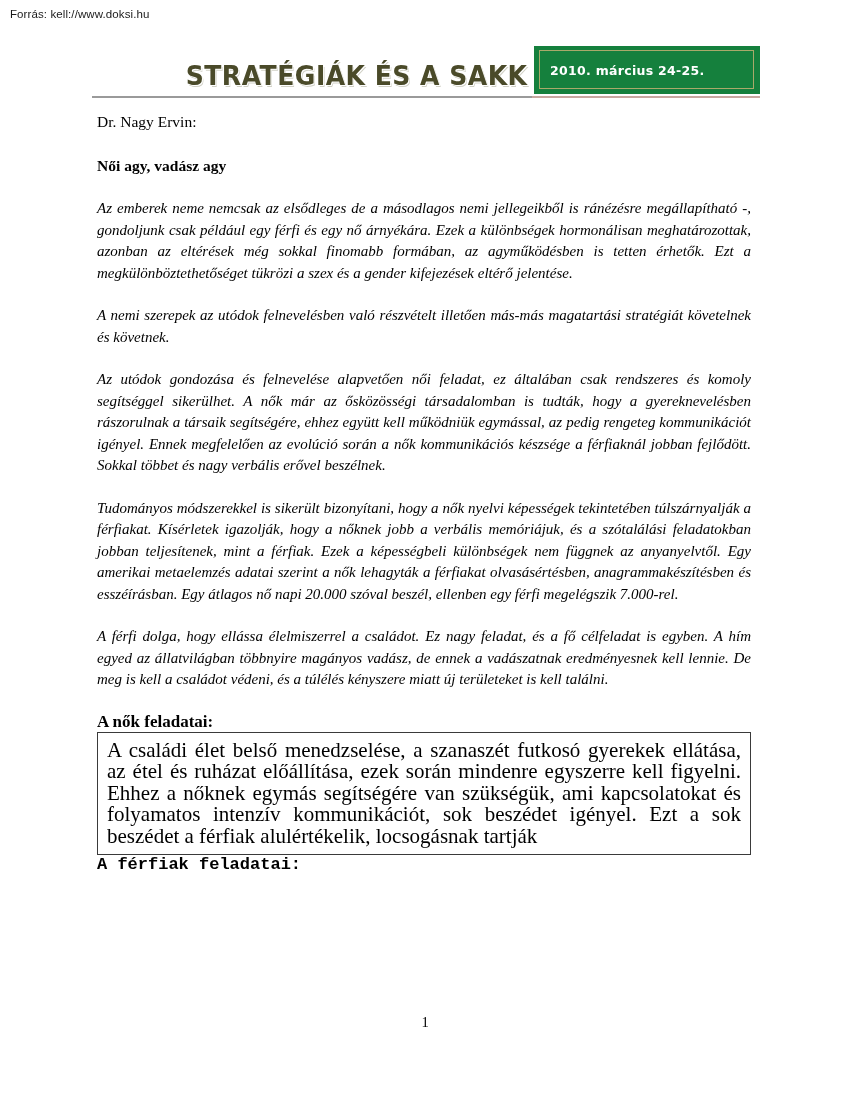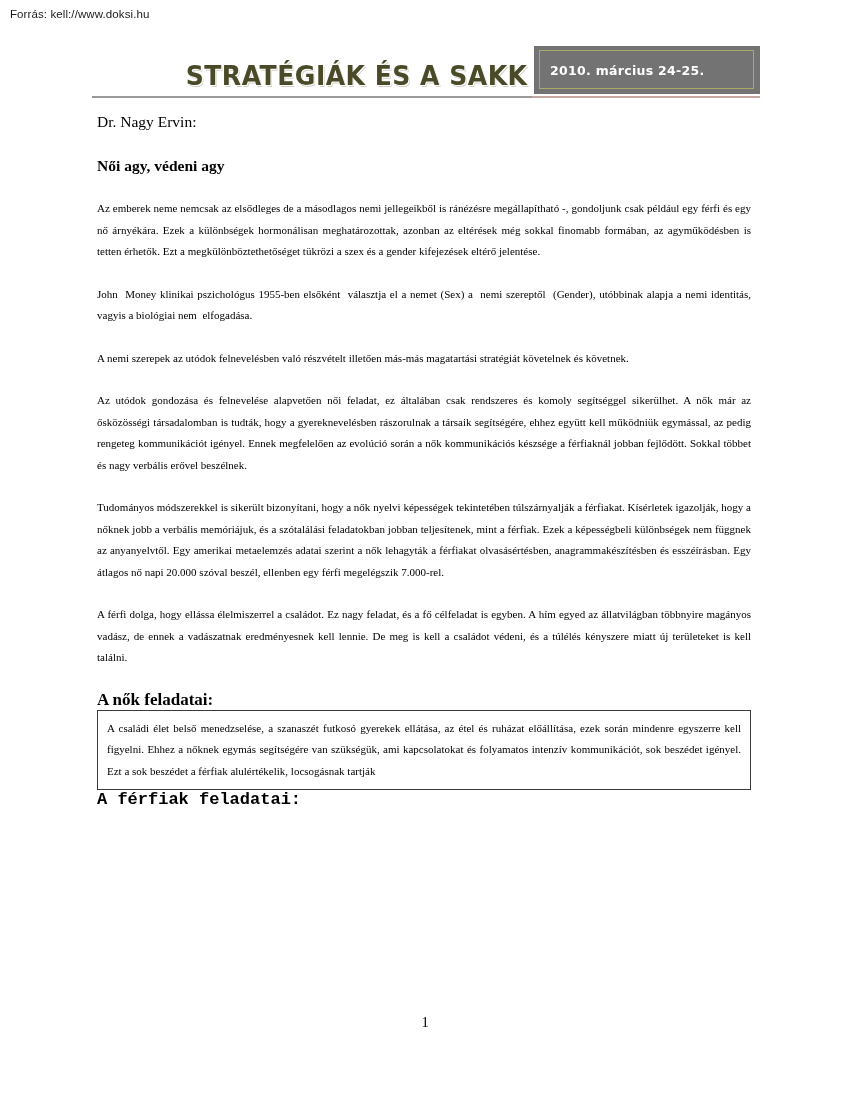--- a/index.html
+++ b/index.html
@@ -57,21 +57,21 @@
     transform: scaleX(0.93);
     transform-origin: right bottom;
     text-shadow: 1px 1px 0 #ffffff, 1.6px 1.6px 0 rgba(120,120,90,0.35);
   }
   .banner-datebox {
     position: absolute;
     right: 0;
     top: 0;
     width: 226px;
     height: 48px;
-    background: #737373;
+    background: #15803d;
     box-sizing: border-box;
   }
   .banner-datebox .inner-frame {
     position: absolute;
     left: 5px;
     top: 4px;
     right: 6px;
     bottom: 5px;
     border: 1px solid #a9a96a;
     box-sizing: border-box;
@@ -117,25 +117,26 @@
     line-height: 20px;
     margin: 0 0 24px 0;
   }
   h2.doc-subtitle {
     font-size: 15.5px;
     font-weight: bold;
     line-height: 20px;
     margin: 0 0 22px 0;
   }
   p.para {
-    font-size: 11px;
+    font-size: 15px;
     line-height: 21.5px;
     text-align: justify;
     margin: 6px 0 21px 0;
     white-space: pre-wrap;
+    font-style: italic;
   }
   h3.section-heading {
     font-size: 17px;
     font-weight: bold;
     line-height: 20px;
     margin: 0;
   }
   .heading-women {
     margin-top: 33px;
     margin-bottom: 20px;
@@ -145,21 +146,21 @@
     margin-bottom: 0;
     font-family: Liberation Mono, monospace;
   }
   .callout-box {
     border: 1px solid #3a3a3a;
     padding: 7px 9px 7px 9px;
     box-sizing: border-box;
     width: 654px;
   }
   .callout-box p {
-    font-size: 11px;
+    font-size: 21px;
     line-height: 21.5px;
     text-align: justify;
     margin: 0;
   }
 
   
   .page-number {
     position: absolute;
     left: 0;
     right: 0;
@@ -183,24 +184,23 @@
       <div class="banner-date-text">2010. március 24-25.</div>
     </div>
   </div>
   <div class="banner-rule"></div>
   <div class="banner-rule-under"></div>
 
   <div class="content">
 
     <div class="byline">Dr. Nagy Ervin:</div>
 
-    <h2 class="doc-subtitle">Női agy, védeni agy</h2>
+    <h2 class="doc-subtitle">Női agy, vadász agy</h2>
 
     <p class="para">Az emberek neme nemcsak az elsődleges de a másodlagos nemi jellegeikből is ránézésre megállapítható -, gondoljunk csak például egy férfi és egy nő árnyékára. Ezek a különbségek hormonálisan meghatározottak, azonban az eltérések még sokkal finomabb formában, az agyműködésben is tetten érhetők. Ezt a megkülönböztethetőséget tükrözi a szex és a gender kifejezések eltérő jelentése.</p>
-    <p class="para">John  Money klinikai pszichológus 1955-ben elsőként  választja el a nemet (Sex) a  nemi szereptől  (Gender), utóbbinak alapja a nemi identitás, vagyis a biológiai nem  elfogadása.</p>
     <p class="para">A nemi szerepek az utódok felnevelésben való részvételt illetően más-más magatartási stratégiát követelnek és követnek.</p>
     <p class="para">Az utódok gondozása és felnevelése alapvetően női feladat, ez általában csak rendszeres és komoly segítséggel sikerülhet. A nők már az ősközösségi társadalomban is tudták, hogy a gyereknevelésben rászorulnak a társaik segítségére, ehhez együtt kell működniük egymással, az pedig rengeteg kommunikációt igényel. Ennek megfelelően az evolúció során a nők kommunikációs készsége a férfiaknál jobban fejlődött. Sokkal többet és nagy verbális erővel beszélnek.</p>
     <p class="para">Tudományos módszerekkel is sikerült bizonyítani, hogy a nők nyelvi képességek tekintetében túlszárnyalják a férfiakat. Kísérletek igazolják, hogy a nőknek jobb a verbális memóriájuk, és a szótalálási feladatokban jobban teljesítenek, mint a férfiak. Ezek a képességbeli különbségek nem függnek az anyanyelvtől. Egy amerikai metaelemzés adatai szerint a nők lehagyták a férfiakat olvasásértésben, anagrammakészítésben és esszéírásban. Egy átlagos nő napi 20.000 szóval beszél, ellenben egy férfi megelégszik 7.000-rel.</p>
     <p class="para">A férfi dolga, hogy ellássa élelmiszerrel a családot. Ez nagy feladat, és a fő célfeladat is egyben. A hím egyed az állatvilágban többnyire magányos vadász, de ennek a vadászatnak eredményesnek kell lennie. De meg is kell a családot védeni, és a túlélés kényszere miatt új területeket is kell találni.</p>
 
     <h3 class="section-heading heading-women">A nők feladatai:</h3>
 
     <div class="callout-box">
       <p>A családi élet belső menedzselése, a szanaszét futkosó gyerekek ellátása, az étel és ruházat előállítása, ezek során mindenre egyszerre kell figyelni. Ehhez a nőknek egymás segítségére van szükségük, ami kapcsolatokat és folyamatos intenzív kommunikációt, sok beszédet igényel. Ezt a sok beszédet a férfiak alulértékelik, locsogásnak tartják</p>
     </div>

